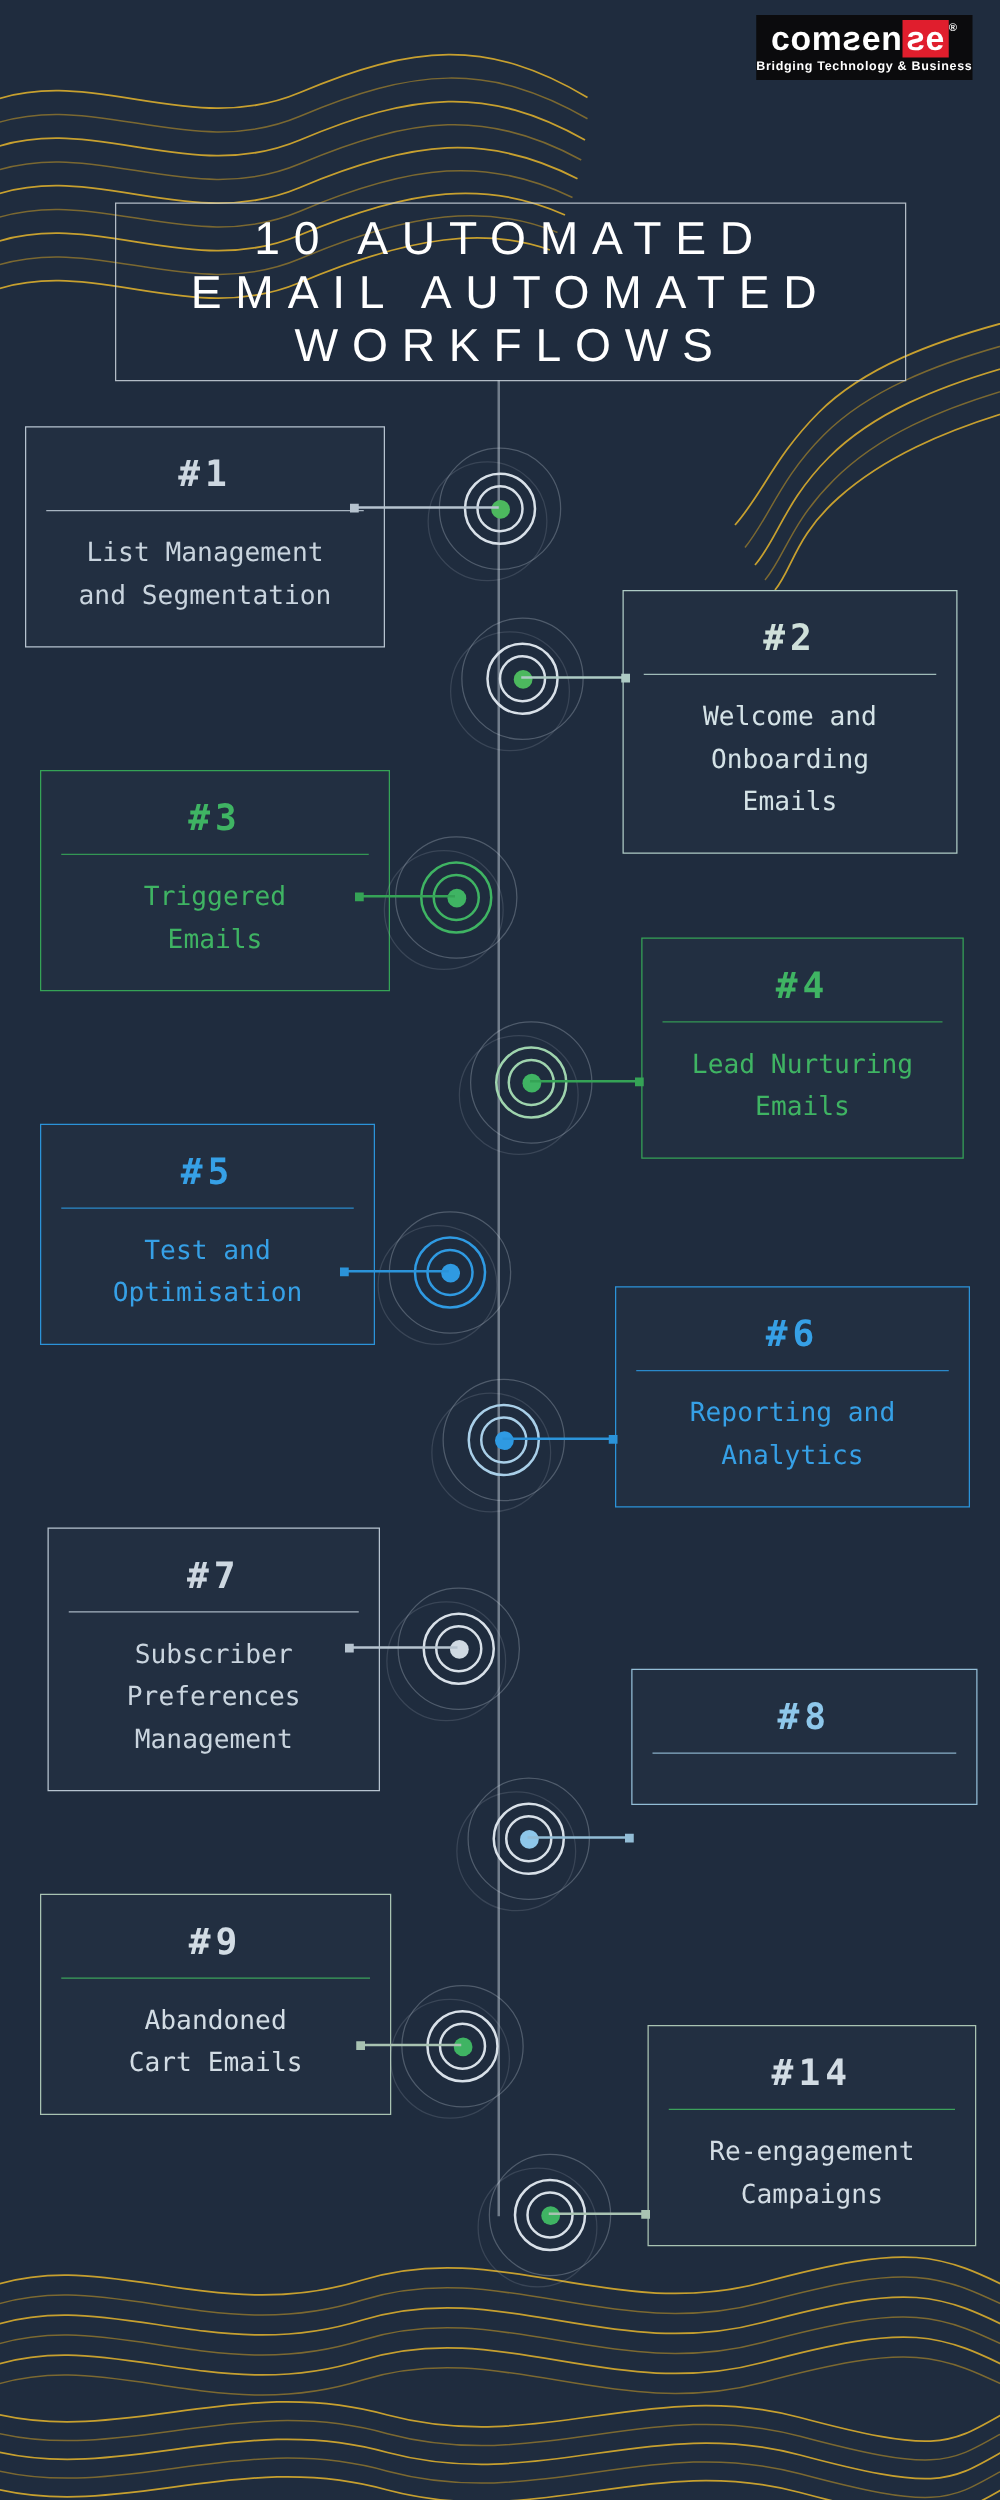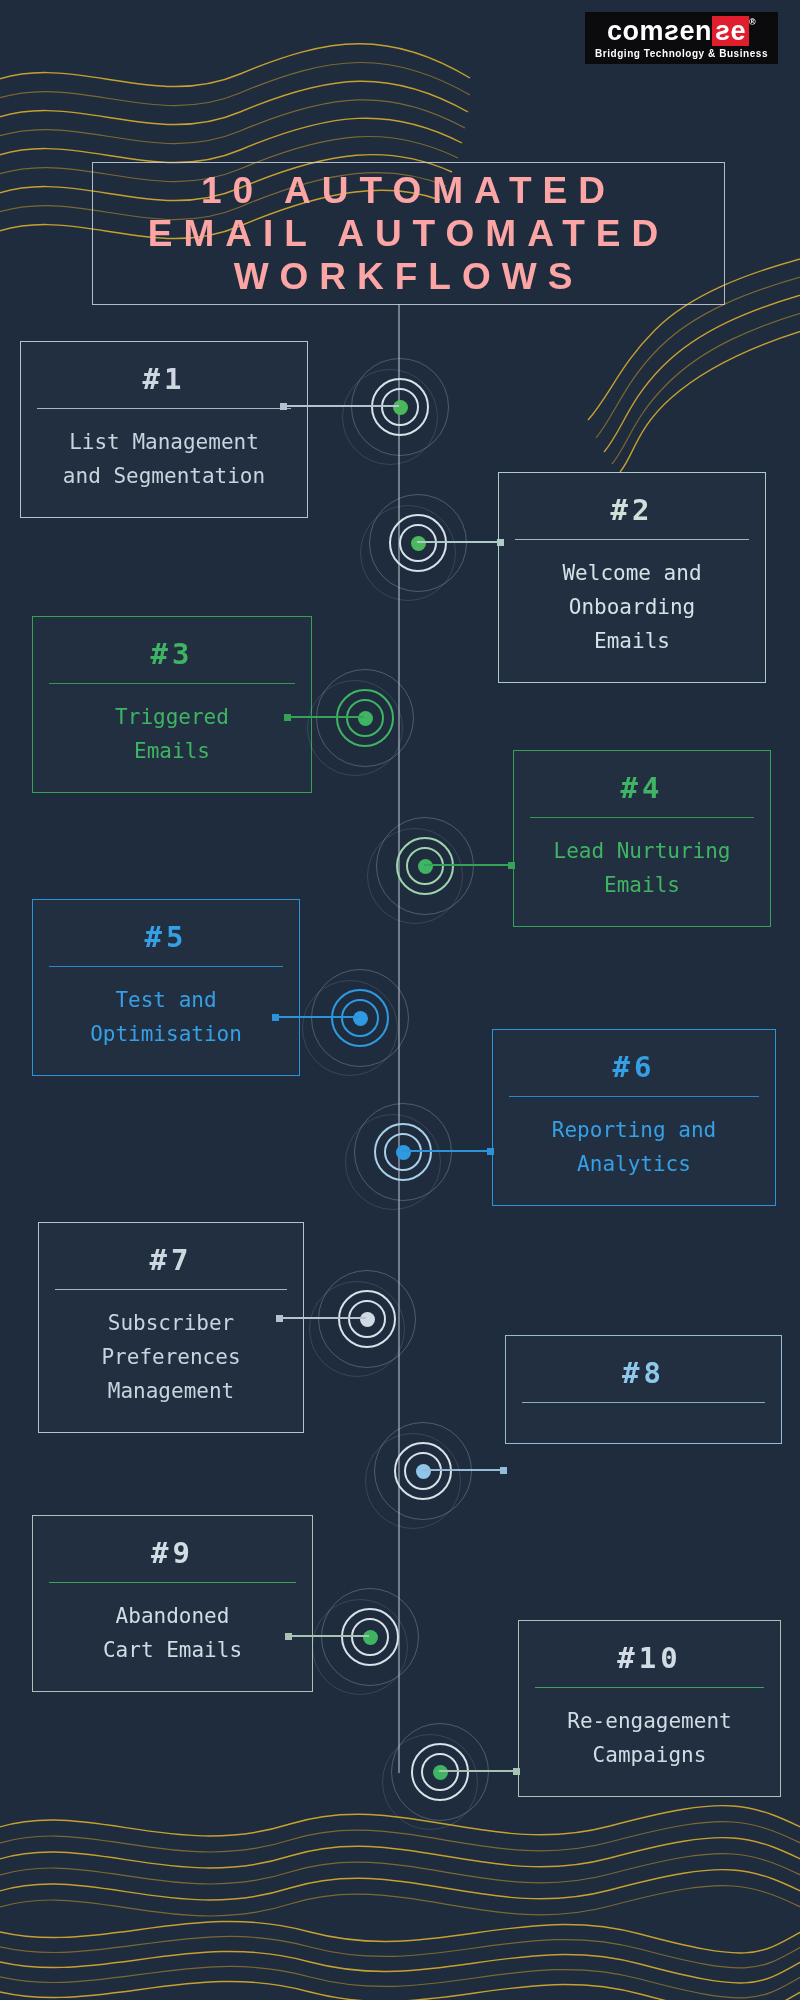--- a/index.html
+++ b/index.html
@@ -7,34 +7,34 @@
     position:relative;width:800px;height:2000px;margin:0 auto;
     background:#1f2c3e;overflow:hidden;
     font-family:"Liberation Sans",sans-serif;
   }
   
   .deco{position:absolute;left:0;top:0;z-index:1;pointer-events:none;}
   .w1{fill:none;stroke:#d9ad2e;stroke-width:1.4;opacity:.9;}
   .w2{fill:none;stroke:#c79a26;stroke-width:1.2;opacity:.55;}
 
   
-  .logo{position:absolute;top:12px;right:22px;background:#0b0b0d;padding:6px 10px 5px;text-align:center;z-index:8;}
+  .logo{position:absolute;top:12px;right:22px;background:#0b0b0d;padding:6px 0 5px;text-align:center;z-index:8;}
   .brand-row{font-weight:bold;font-size:27px;line-height:1;color:#ffffff;letter-spacing:.5px;}
   .brand-hl{background:#e01e2d;padding:0 3px;}
   .reg{font-size:9px;vertical-align:top;color:#ffffff;}
   .tagline{font-size:10px;font-weight:bold;color:#ffffff;letter-spacing:.55px;margin-top:3px;}
 
   
   .title-box{
     position:absolute;left:92px;top:162px;width:615px;z-index:4;
     border:1px solid rgba(205,214,222,.85);
     padding:6px 8px;text-align:center;
   }
   .title-line{
-    color:#fca5a5;font-weight:bold;font-size:37px;line-height:43px;
+    color:#ffffff;font-weight:normal;font-size:37px;line-height:43px;
     letter-spacing:11px;white-space:nowrap;
   }
 
   
   .timeline{
     position:absolute;left:398px;top:304px;width:2px;height:1469px;
     background:rgba(195,205,215,.5);z-index:2;
   }
 
   
@@ -319,21 +319,21 @@
       <div class="ring-mid">
         <div class="ring-in">
           <div class="ndot"></div>
         </div>
       </div>
     </div>
   </section>
 
   <section class="item p10" style="--border: #a9c3b2; --number: #d2dce4; --divider: #3fae5e; --text: #d2dce4; --node: #3fb463; --ring: #d8e0e8; --connector: #a9c3b2;">
     <div class="box">
-      <div class="num">#10</div>
+      <div class="num">#14</div>
       <div class="divider"></div>
       <div class="label">Re-engagement
 Campaigns</div>
     </div>
     <div class="connector dr"></div>
     <div class="node">
       <div class="ring-mid">
         <div class="ring-in">
           <div class="ndot"></div>
         </div>

